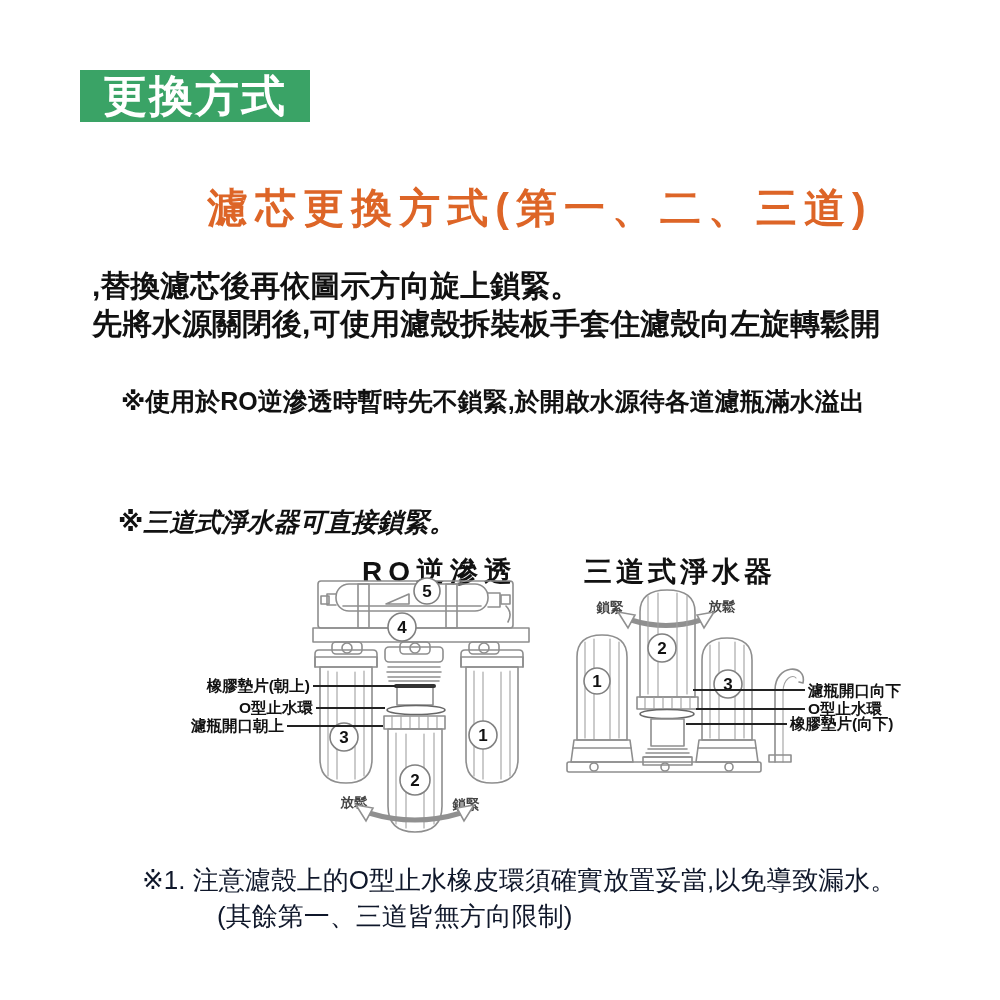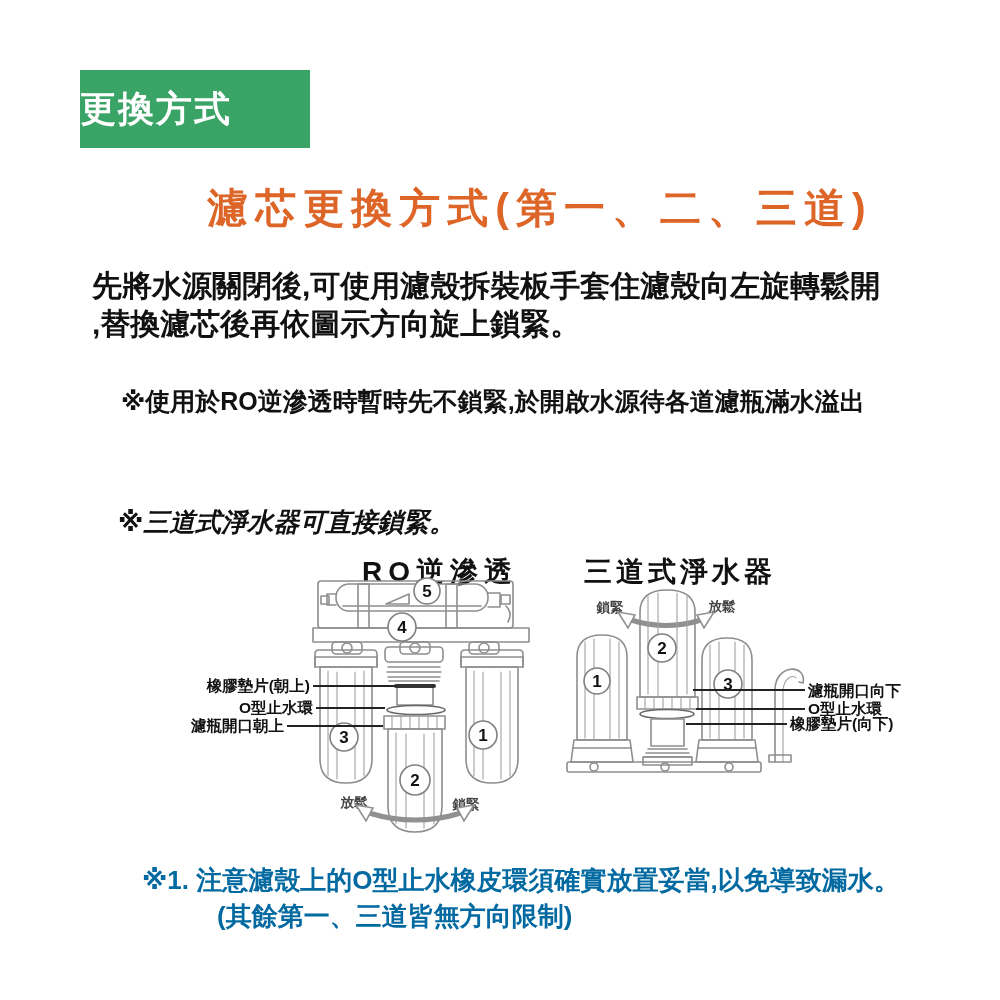--- a/index.html
+++ b/index.html
@@ -1,23 +1,23 @@
 <!DOCTYPE html>
 <html><head>
 <meta charset="utf-8">
 <style>
   html,body { margin:0; padding:0; }
   body {
     width:1000px; height:1000px; position:relative; background:#ffffff;
     font-family:"Liberation Sans","DejaVu Sans",sans-serif; overflow:hidden;
   }
   .badge {
-    position:absolute; left:80px; top:70px; width:230px; height:78px;
-    background:#3AA366; color:#ffffff; font-size:36px; font-weight:700;
-    letter-spacing:2px; display:flex; align-items:center; 
+    position:absolute; left:80px; top:70px; width:230px; height:52px;
+    background:#3AA366; color:#ffffff; font-size:44px; font-weight:700;
+    letter-spacing:2px; display:flex; align-items:center; justify-content:center;
   }
   .main-title {
     position:absolute; left:40px; top:181px; width:1000px; text-align:center;
     color:#DD6527; font-size:41px; font-weight:700; letter-spacing:7px; white-space:nowrap;
   }
   .intro {
     position:absolute; left:92px; top:267px; width:840px;
     color:#111111; font-size:30px; font-weight:700; line-height:38px; white-space:nowrap;
   }
   .note-ro {
@@ -25,21 +25,21 @@
     color:#111111; font-size:25px; font-weight:700; line-height:28px; white-space:nowrap;margin-left:8px;
   }
   .note-ro .l2 { margin-left:30px; }
   .note-ro .l3 { margin-left:24px; }
   .note-three {
     position:absolute; left:118px; top:505px;
     color:#111111; font-size:26px; font-weight:700; white-space:nowrap;font-style:italic;
   }
   .footnotes {
     position:absolute; left:142px; top:862px;
-    color:#0369a1; font-size:26px; font-weight:700; line-height:36px; white-space:nowrap;
+    color:#0f172a; font-size:26px; font-weight:400; line-height:36px; white-space:nowrap;
   }
   .footnotes .l3 { margin-left:75px; }
   svg.diag { position:absolute; }
   .art { fill:none; stroke:#8E8E8E; stroke-width:1.6; stroke-linejoin:round; stroke-linecap:round; }
   .art-thin { fill:none; stroke:#A0A0A0; stroke-width:1.1; }
   .dark { stroke:#333333; }
   .mid  { fill:none; stroke:#666666; stroke-width:1.6; }
   .leader { stroke:#222222; stroke-width:1.8; }
   .dtitle { font-size:28px; font-weight:700; fill:#111111; }
   .dlabel { font-size:15.5px; font-weight:700; fill:#111111; }
@@ -52,22 +52,22 @@
 </head>
 <body>
 
 <div class="badge">
   <span>更換方式</span>
 </div>
 
 <div class="main-title">濾芯更換方式(第一、二、三道)</div>
 
 <div class="intro">
+  <div>,替換濾芯後再依圖示方向旋上鎖緊。</div>
   <div>先將水源關閉後,可使用濾殼拆裝板手套住濾殼向左旋轉鬆開</div>
-  <div>,替換濾芯後再依圖示方向旋上鎖緊。</div>
 </div>
 
 <div class="note-ro">
   <div class="l1">※使用於RO逆滲透時暫時先不鎖緊,於開啟水源待各道濾瓶滿水溢出</div>
 </div>
 
 <div class="note-three">※三道式淨水器可直接鎖緊。</div>
 
 <svg class="diag" style="left:170px;top:550px" width="365" height="300" viewBox="0 0 365 300">
 

